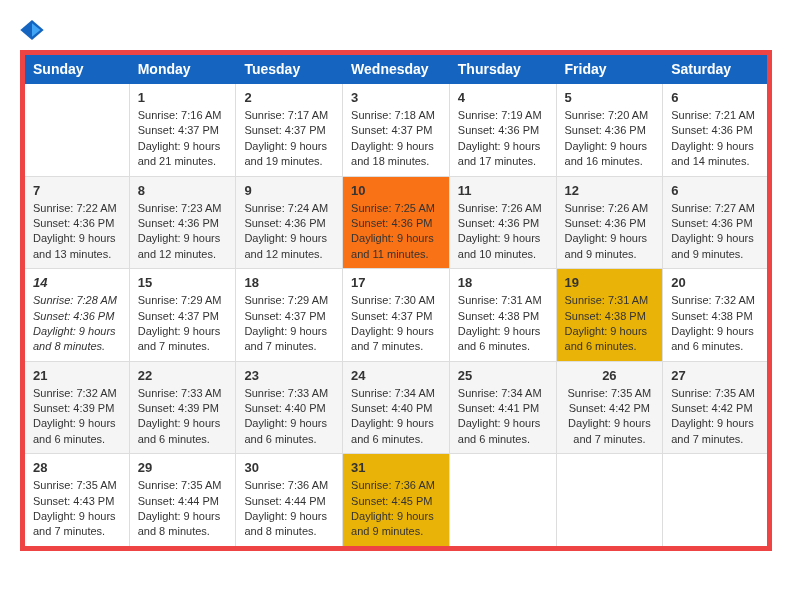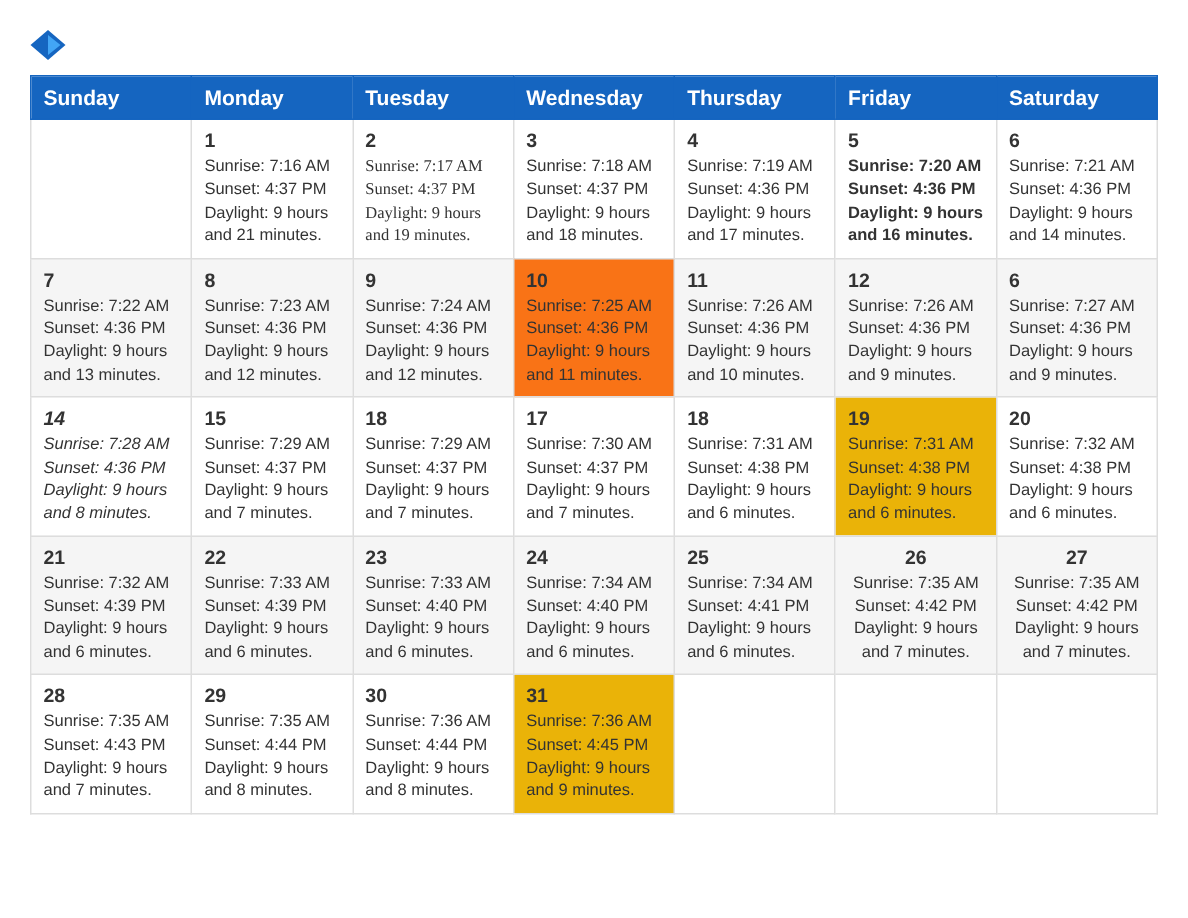--- a/index.html
+++ b/index.html
@@ -33,21 +33,21 @@
       font-weight: bold;
       color: #333;
     }
     .location-title {
       font-size: 16px;
       color: #555;
     }
     .calendar-table {
       width: 100%;
       border-collapse: collapse;
-      border: 1px solid #ef4444;
+      border: 5px solid #ef4444;
     }
     .calendar-table th {
       background-color: #1565C0;
       color: white;
       text-align: left;
       padding: 6px 8px;
       font-size: 14px;
       border: 1px solid #1565C0;
     }
     .calendar-table td {
@@ -119,42 +119,42 @@
         <td class="empty-cell"></td>
         <td style="background-color: rgb(255, 255, 255);">
           <span class="day-number">1</span>
           <div class="day-info" style="white-space: pre-line;">Sunrise: 7:16 AM
 Sunset: 4:37 PM
 Daylight: 9 hours
 and 21 minutes.</div>
         </td>
         <td style="background-color: rgb(255, 255, 255);">
           <span class="day-number">2</span>
-          <div class="day-info" style="white-space: pre-line; font-family: Liberation Serif, serif;">Sunrise: 7:17 AM
+          <div class="day-info" style="white-space: pre-line;">Sunrise: 7:17 AM
 Sunset: 4:37 PM
 Daylight: 9 hours
 and 19 minutes.</div>
         </td>
         <td style="background-color: rgb(255, 255, 255);">
           <span class="day-number">3</span>
           <div class="day-info" style="white-space: pre-line;">Sunrise: 7:18 AM
 Sunset: 4:37 PM
 Daylight: 9 hours
 and 18 minutes.</div>
         </td>
         <td style="background-color: rgb(255, 255, 255);">
           <span class="day-number">4</span>
           <div class="day-info" style="white-space: pre-line;">Sunrise: 7:19 AM
 Sunset: 4:36 PM
 Daylight: 9 hours
 and 17 minutes.</div>
         </td>
         <td style="background-color: rgb(255, 255, 255);">
           <span class="day-number">5</span>
-          <div class="day-info" style="white-space: pre-line; font-weight: bold;">Sunrise: 7:20 AM
+          <div class="day-info" style="white-space: pre-line;">Sunrise: 7:20 AM
 Sunset: 4:36 PM
 Daylight: 9 hours
 and 16 minutes.</div>
         </td>
         <td style="background-color: rgb(255, 255, 255);">
           <span class="day-number">6</span>
           <div class="day-info" style="white-space: pre-line;">Sunrise: 7:21 AM
 Sunset: 4:36 PM
 Daylight: 9 hours
 and 14 minutes.</div>
@@ -298,21 +298,21 @@
 Daylight: 9 hours
 and 6 minutes.</div>
         </td>
         <td style="background-color: rgb(245, 245, 245); text-align: center;">
           <span class="day-number">26</span>
           <div class="day-info" style="white-space: pre-line;">Sunrise: 7:35 AM
 Sunset: 4:42 PM
 Daylight: 9 hours
 and 7 minutes.</div>
         </td>
-        <td style="background-color: rgb(245, 245, 245); text-align: center;">
+        <td style="background-color: rgb(245, 245, 245);">
           <span class="day-number">27</span>
           <div class="day-info" style="white-space: pre-line;">Sunrise: 7:35 AM
 Sunset: 4:42 PM
 Daylight: 9 hours
 and 7 minutes.</div>
         </td>
       </tr>
       <tr>
         <td style="background-color: rgb(255, 255, 255);">
           <span class="day-number">28</span>

